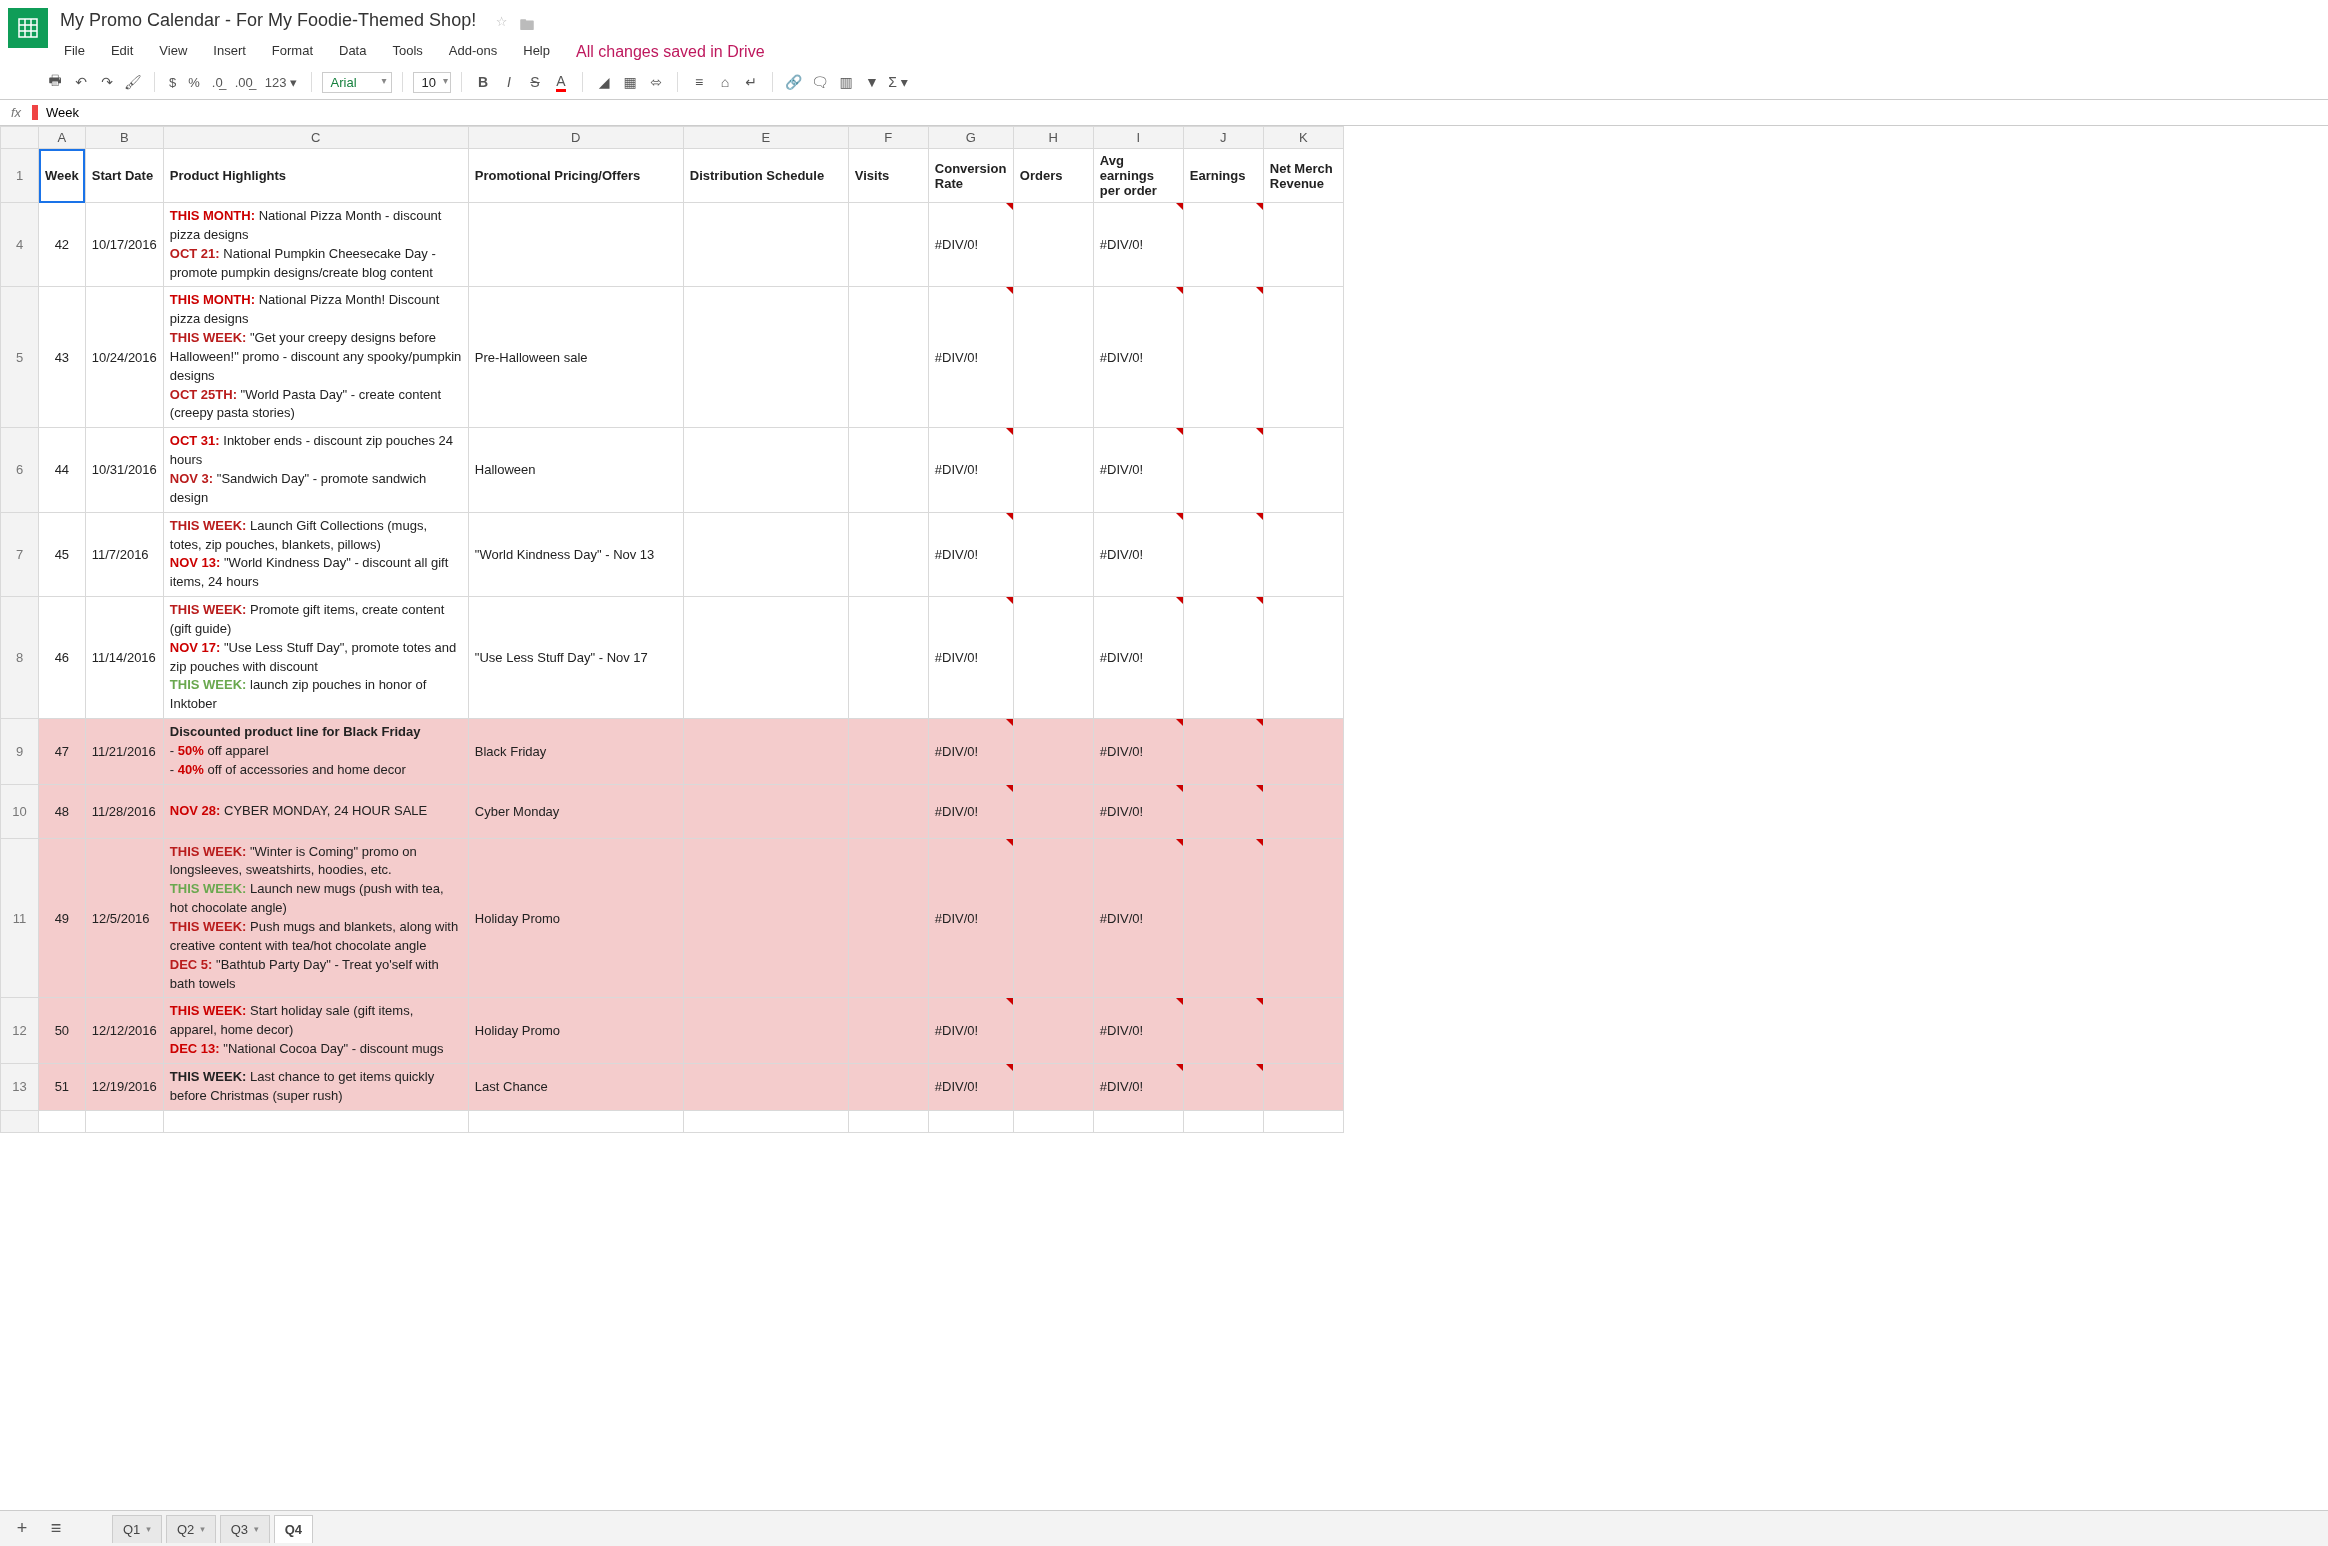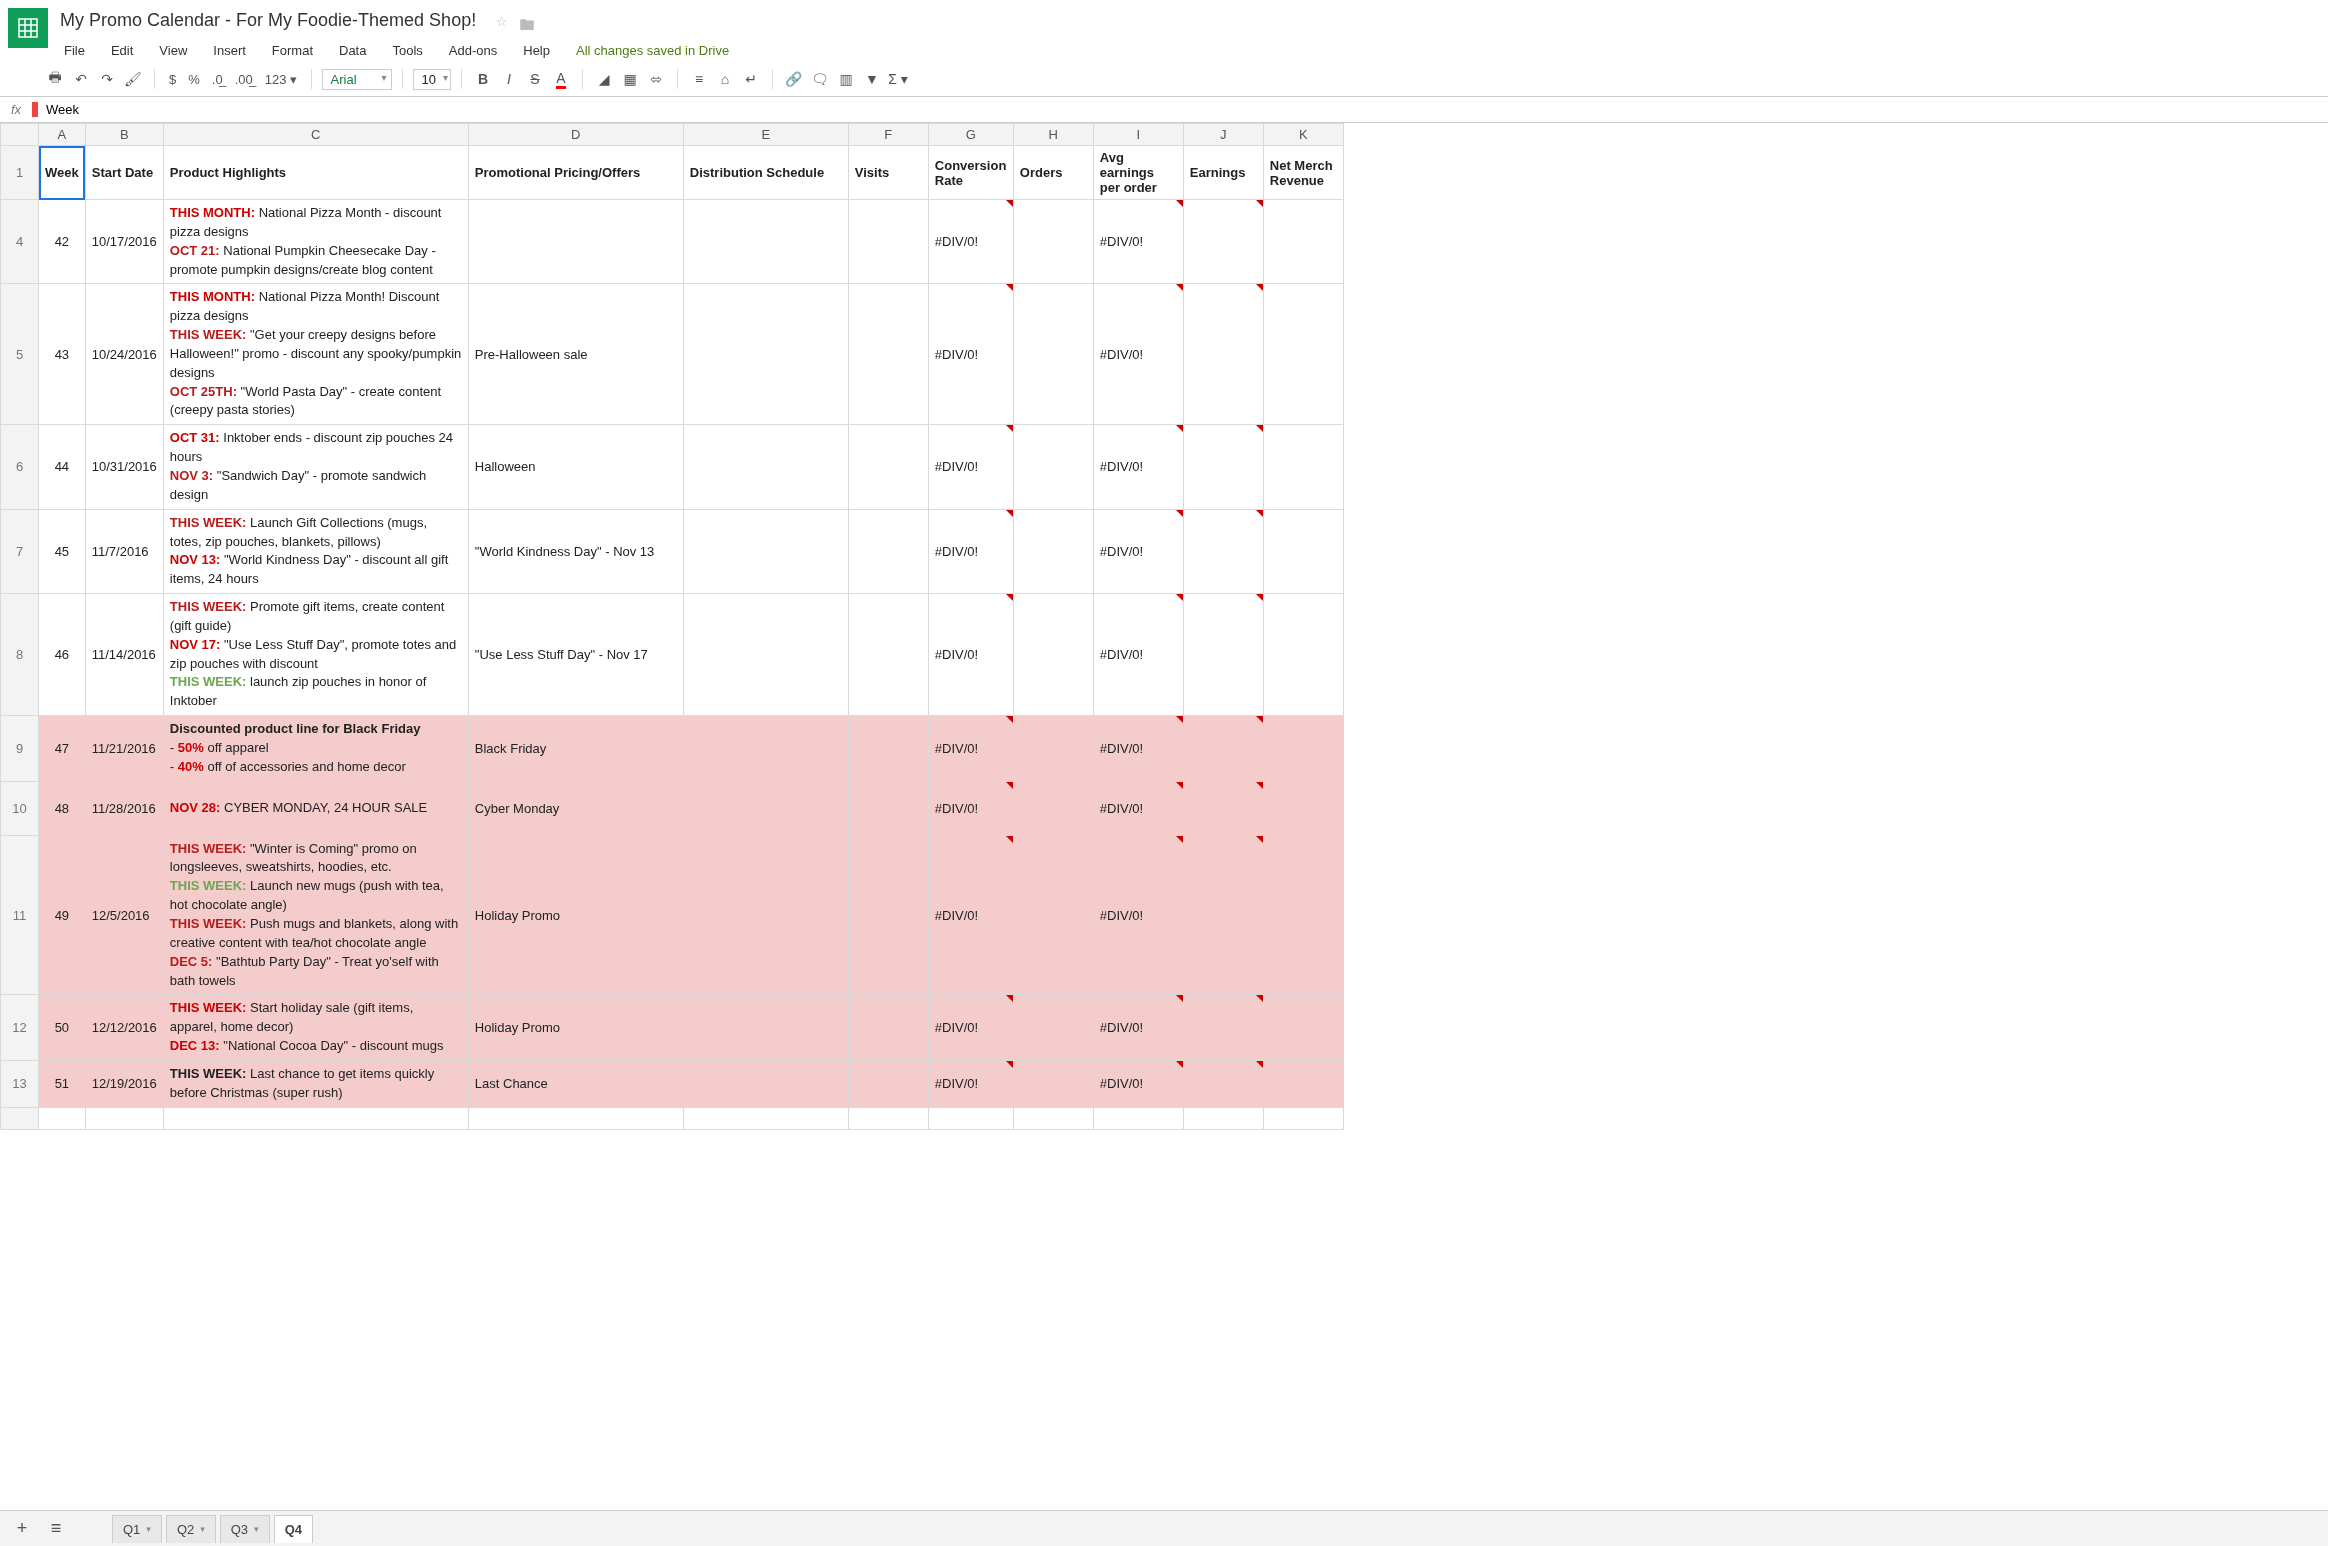--- a/index.html
+++ b/index.html
@@ -8,21 +8,21 @@
 
 
 .titlebar { display: flex; align-items: flex-start; padding: 8px 8px 0 8px; }
 .logo { width: 40px; height: 40px; background: #0f9d58; display: flex; align-items: center; justify-content: center; margin-right: 8px; }
 .logo svg { width: 24px; height: 24px; fill: #fff; }
 .titlearea { flex: 1; }
 .doctitle { font-size: 18px; color: #333; padding: 2px 4px; display: inline-block; text-align: right; }
 .title-icons { display: inline-flex; gap: 12px; margin-left: 12px; color: #bbb; }
 .menubar { display: flex; gap: 10px; }
 .menubar .mi { padding: 4px 8px; font-size: 13px; color: #333; cursor: pointer; }
-.saved { color: #4d7c0f; padding: 4px 8px; font-size: 13px; }
+.saved { color: #be185d; padding: 4px 8px; font-size: 16px; }
 
 
 .toolbar { display: flex; align-items: center; gap: 4px; padding: 6px 44px; border-bottom: 1px solid #ccc; background: #fff; }
 .tb { width: 22px; height: 22px; display: flex; align-items: center; justify-content: center; color: #555; cursor: pointer; font-size: 14px; }
 .tbsep { width: 1px; height: 20px; background: #ddd; margin: 0 6px; }
 .tbtext { font-size: 13px; color: #555; padding: 0 4px; cursor: pointer; }
 .fontsel { border: 1px solid #ccc; padding: 2px 20px 2px 8px; font-size: 13px; color: #15803d; min-width: 70px; position: relative; }
 .fontsel::after { content: "▾"; position: absolute; right: 4px; color: #888; font-size: 10px; }
 .sizesel { border: 1px solid #ccc; padding: 2px 14px 2px 8px; font-size: 13px; min-width: 30px; text-align: center; position: relative; }
 .sizesel::after { content: "▾"; position: absolute; right: 2px; color: #888; font-size: 10px; }

